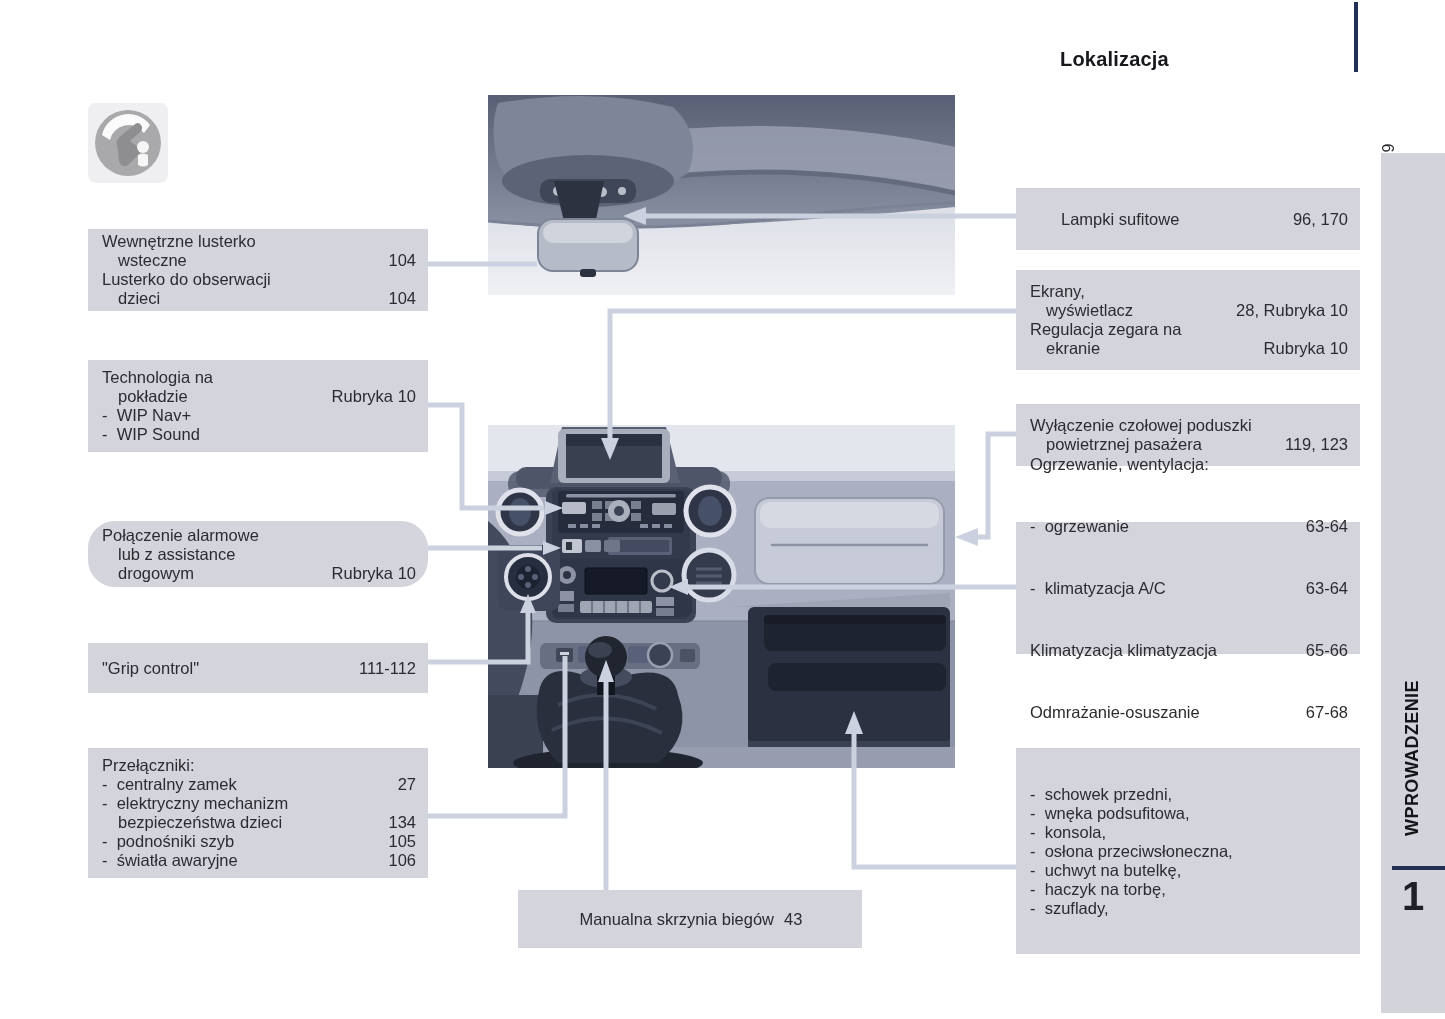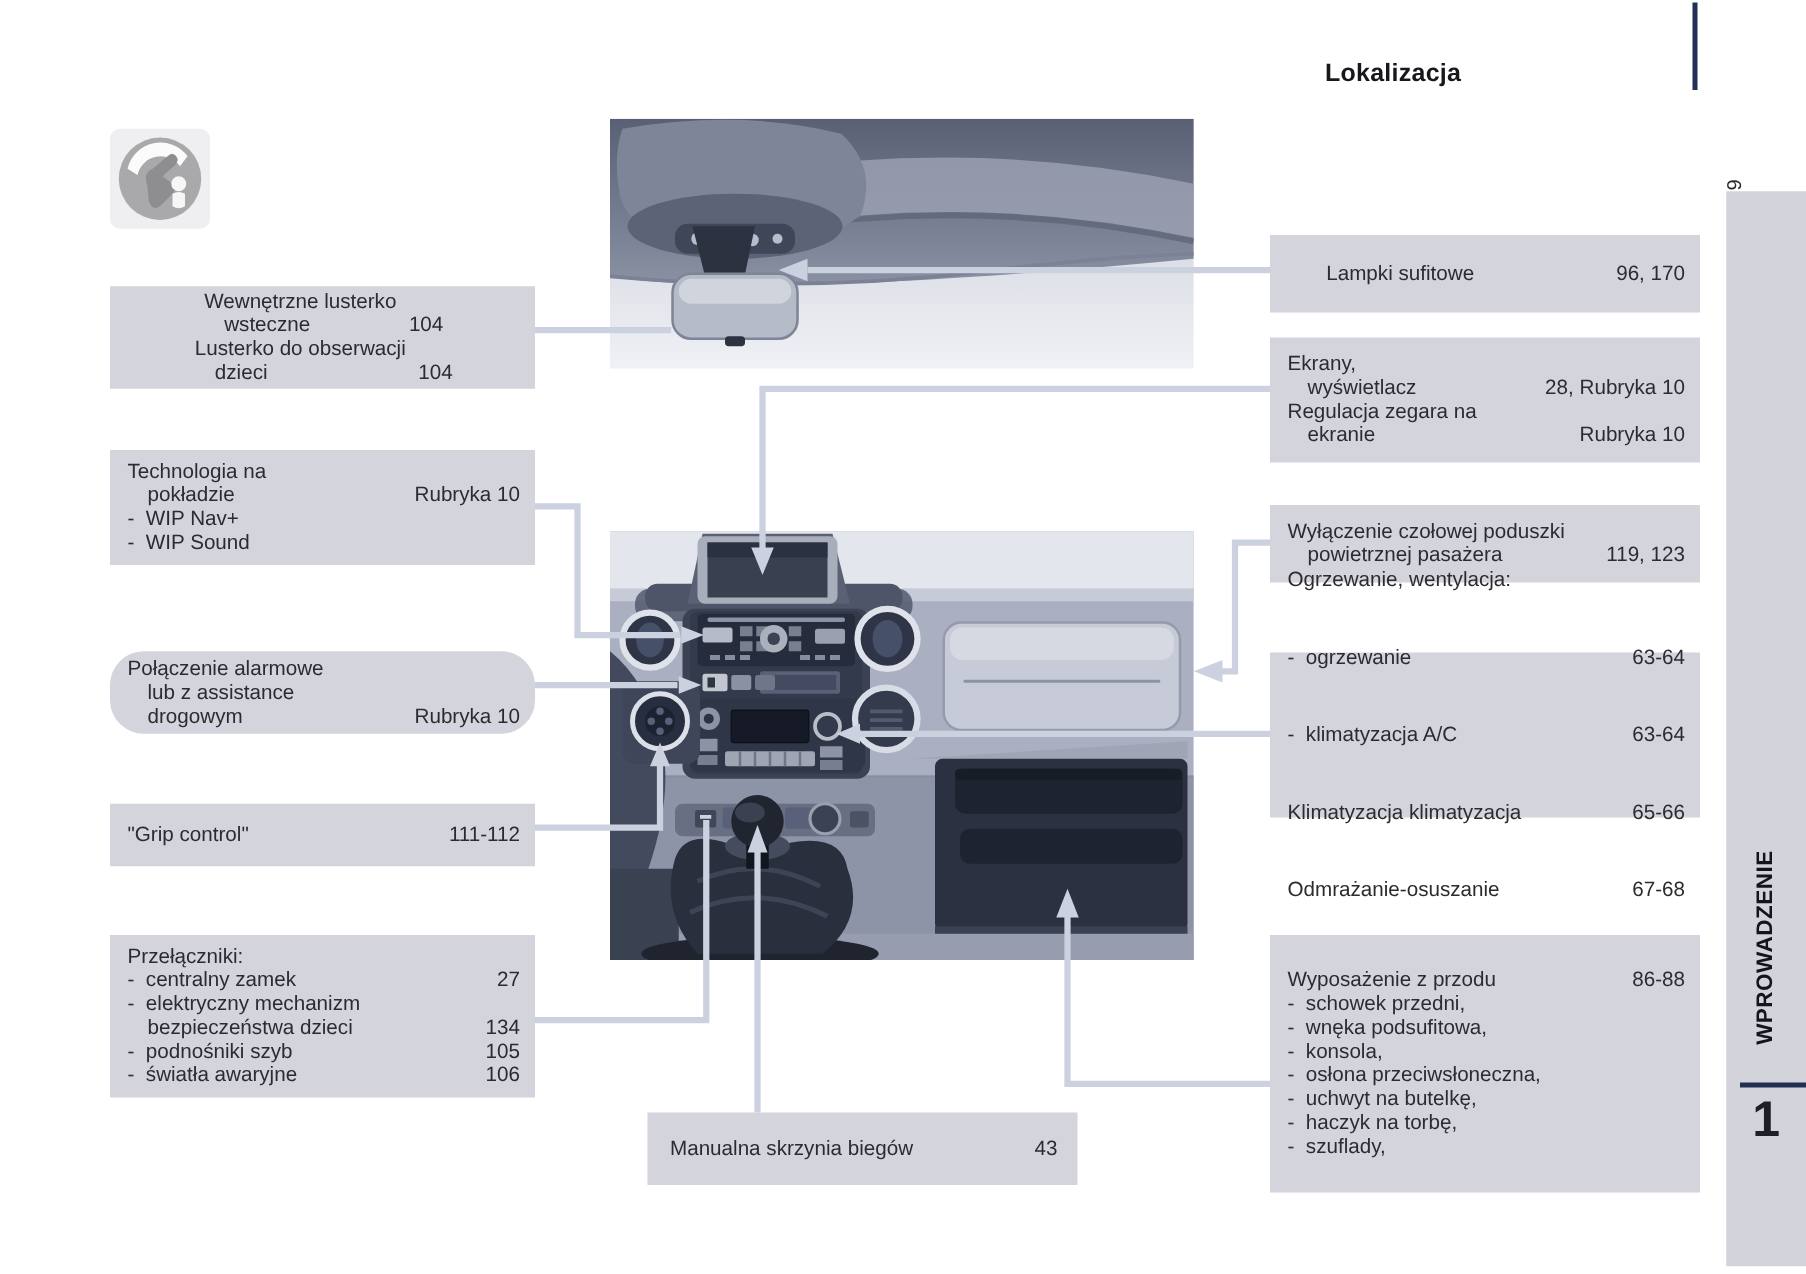--- a/index.html
+++ b/index.html
@@ -210,21 +210,21 @@
       <polygon points="955,537 978,528 978,546"></polygon>
       <polygon points="854,711 845,734 863,734"></polygon>
       <polygon points="563,508 545,501 545,515"></polygon>
       <polygon points="561,548 543,541 543,555"></polygon>
       <polygon points="528,594 520,613 536,613"></polygon>
       <polygon points="606,660 598,682 614,682"></polygon>
       <polygon points="669,587 688,579 688,595"></polygon>
     </g>
   </svg>
 
-  <div class="box" style="left:88px;top:229px;width:340px;height:82px;align-items:center;">
+  <div class="box" style="left:88px;top:229px;width:340px;height:82px;">
     <div class="row">
         <span class="lbl">Wewnętrzne lusterko
 wsteczne</span>
         <span class="pg">104</span>
       </div>
     <div class="row">
         <span class="lbl">Lusterko do obserwacji
 dzieci</span>
         <span class="pg">104</span>
       </div>
@@ -279,21 +279,21 @@
     <div class="row">
         <span class="lbl">-&nbsp;&nbsp;podnośniki szyb</span>
         <span class="pg">105</span>
       </div>
     <div class="row">
         <span class="lbl">-&nbsp;&nbsp;światła awaryjne</span>
         <span class="pg">106</span>
       </div>
   </div>
 
-  <div class="box" style="left:518px;top:890px;width:344px;height:58px;padding-left:18px;padding-right:16px;">
+  <div class="box" style="left:518px;top:890px;width:344px;height:58px;padding-left:18px;padding-right:16px;align-items:center;">
     <div class="row">
         <span class="lbl">Manualna skrzynia biegów</span>
         <span class="pg">43</span>
       </div>
   </div>
 
   <div class="box" style="left:1016px;top:188px;width:344px;height:62px;padding-left:45px;">
     <div class="row">
         <span class="lbl">Lampki sufitowe</span>
         <span class="pg">96, 170</span>
@@ -339,24 +339,20 @@
         <span class="pg">65-66</span>
       </div>
     <div class="row">
         <span class="lbl">Odmrażanie-osuszanie</span>
         <span class="pg">67-68</span>
       </div>
   </div>
 
   <div class="box" style="left:1016px;top:748px;width:344px;height:206px;">
     <div class="row">
-        <span class="lbl">Wyposażenie z przodu</span>
-        <span class="pg">86-88</span>
-      </div>
-    <div class="row">
         <span class="lbl">-&nbsp;&nbsp;schowek przedni,</span>
         <span class="pg"></span>
       </div>
     <div class="row">
         <span class="lbl">-&nbsp;&nbsp;wnęka podsufitowa,</span>
         <span class="pg"></span>
       </div>
     <div class="row">
         <span class="lbl">-&nbsp;&nbsp;konsola,</span>
         <span class="pg"></span>

